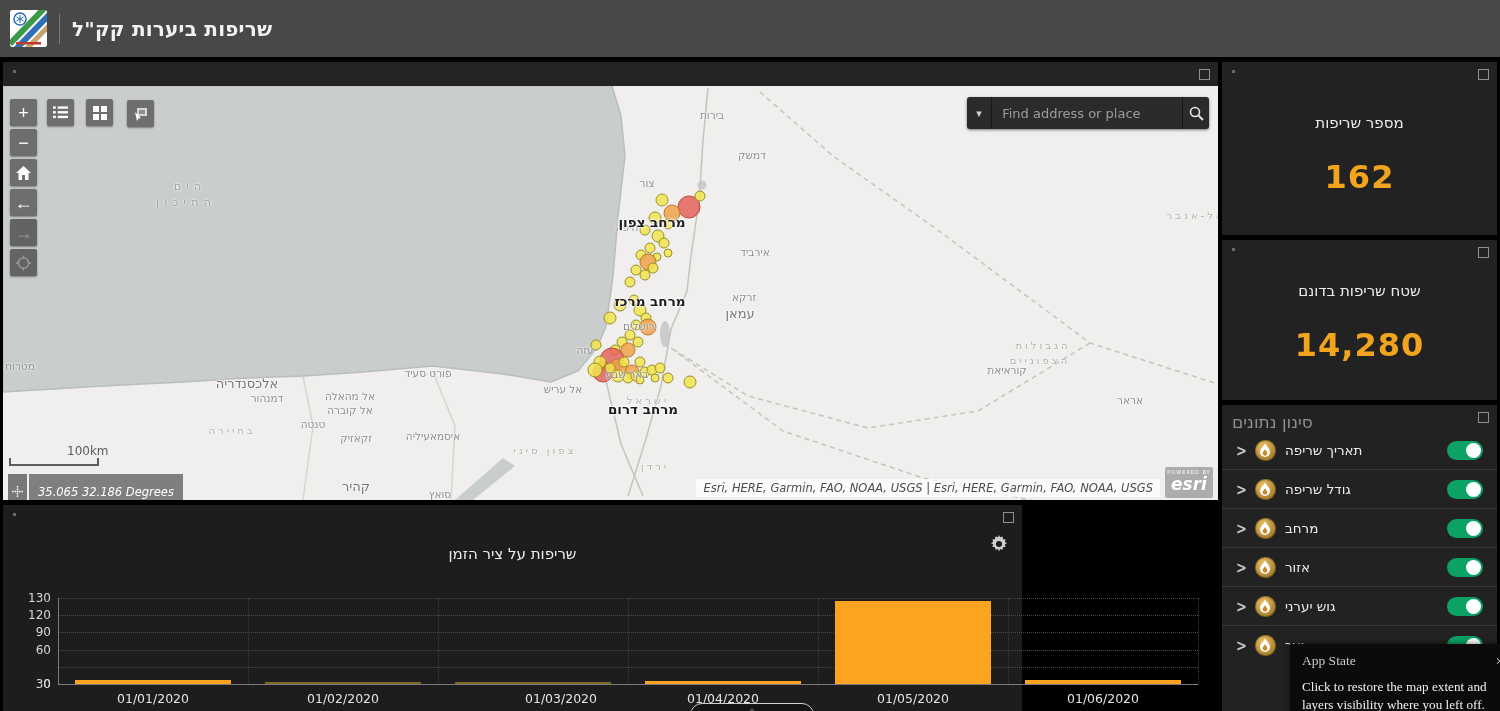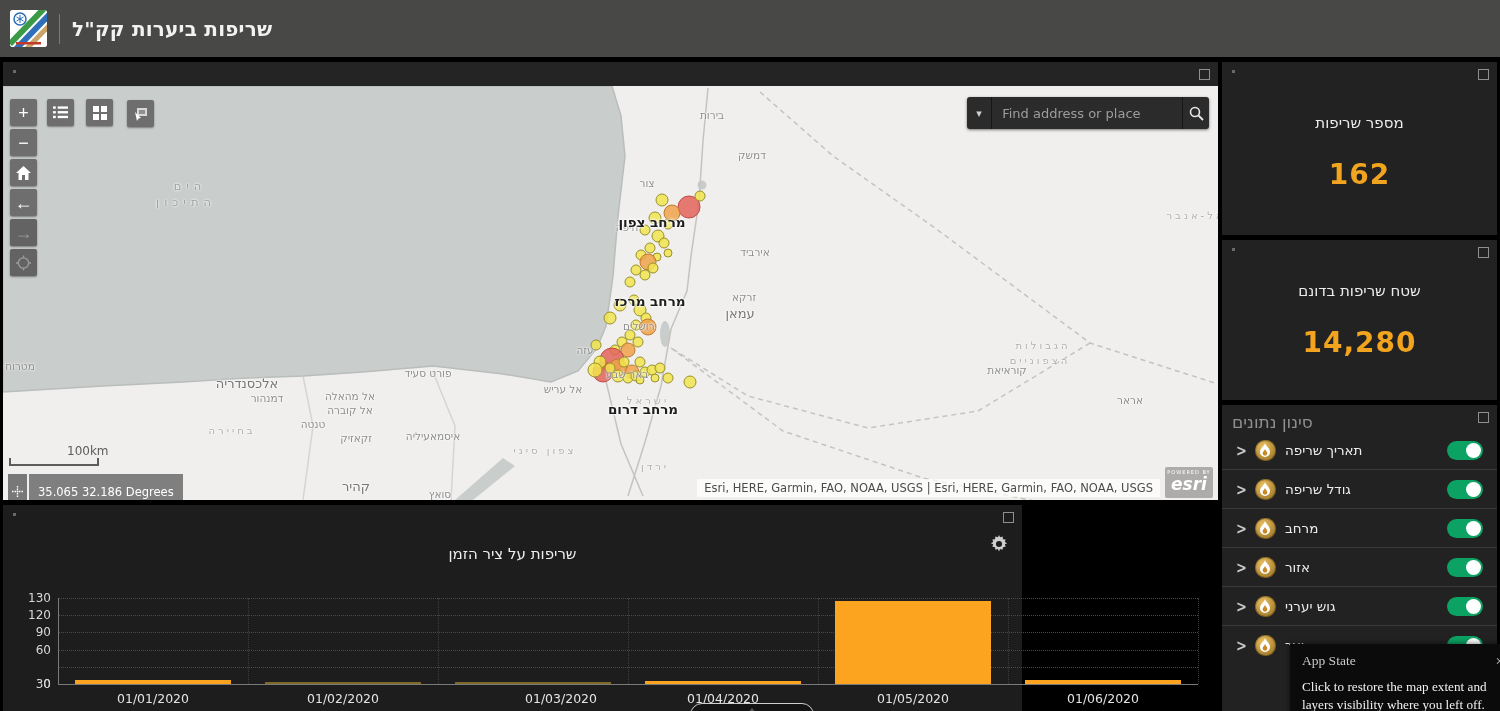--- a/index.html
+++ b/index.html
@@ -34,24 +34,24 @@
   #search-widget{position:absolute;right:9px;top:11px;width:242px;height:32px;background:#2b2b2b;border-radius:3px;
                  display:flex;align-items:stretch;box-shadow:0 1px 3px rgba(0,0,0,.5);}
   #search-dd{width:30px;display:flex;align-items:center;justify-content:center;color:#cfcfcf;font-size:11px;border-right:1px solid #171717;cursor:pointer;}
   #search-input{flex:1;background:transparent;border:none;outline:none;color:#cfcfcf;font-size:13px;padding:8px 10px;font-family:inherit;}
   #search-input::placeholder{color:#9d9d9d;}
   #search-btn{width:32px;display:flex;align-items:center;justify-content:center;border-left:1px solid #171717;cursor:pointer;}
   
   #scalebar{position:absolute;left:6px;top:358px;width:100px;color:#5c5c5c;font-size:12px;}
   #scalebar .lbl{margin-left:58px;}
   #scalebar .bar{width:86px;height:6px;border-left:2px solid #5c5c5c;border-right:2px solid #5c5c5c;border-bottom:2px solid #5c5c5c;}
-  #coords{position:absolute;left:5px;top:388px;display:flex;height:35px;}
+  #coords{position:absolute;left:5px;top:388px;display:flex;height:35px;font-style:italic;}
   #coords .cicon{width:19px;background:#787878;display:flex;align-items:center;justify-content:center;margin-right:2px;}
   #coords .ctext{background:rgba(112,112,112,.88);color:#fff;font-size:11.5px;padding:1px 9px;display:flex;align-items:center;}
-  #attribution{position:absolute;right:58px;bottom:3px;background:rgba(255,255,255,.72);color:#4c4c4c;font-size:11.5px;padding:2px 7px;}
+  #attribution{position:absolute;right:58px;bottom:3px;background:rgba(255,255,255,.72);color:#4c4c4c;font-size:11.5px;padding:2px 7px;font-style:italic;}
   #esri-logo{position:absolute;right:5px;bottom:2px;width:48px;height:31px;background:rgba(90,90,90,.45);border-radius:2px;
              color:#fff;text-align:center;line-height:1;}
   #esri-logo .pb{font-size:5px;letter-spacing:1px;margin-top:3px;}
   #esri-logo .es{font-size:17px;font-weight:bold;font-style:italic;margin-top:1px;}
   
   #chart-panel{left:3px;top:505px;width:1019px;height:206px;background:#1d1d1d;}
   #chart-title{position:absolute;left:0;right:0;top:40px;text-align:center;color:#ededed;font-size:15px;}
   #gear-btn{position:absolute;right:14px;top:30px;width:18px;height:18px;cursor:pointer;}
   .ytick{position:absolute;width:40px;text-align:right;color:#d8d8d8;font-size:12px;}
   .gridline{position:absolute;border-top:1px dotted #4b4b45;height:0;}
@@ -62,21 +62,21 @@
   .xlabel{position:absolute;color:#e3e3e3;font-size:12.5px;text-align:center;transform:translateX(-50%);}
   #pill-btn{position:absolute;left:687px;top:198px;width:122px;height:26px;border:1.5px solid #cfcfcf;border-radius:12px;
             background:#141414;display:flex;align-items:flex-start;justify-content:center;cursor:pointer;}
   #pill-btn .tri{width:0;height:0;margin-top:4px;border-left:6px solid transparent;border-right:6px solid transparent;border-bottom:7px solid #555;}
   
   .stat-card{left:1222px;width:275px;background:#222;display:flex;flex-direction:column;align-items:center;}
   #stat-1{top:62px;height:173px;}
   #stat-2{top:240px;height:160px;}
   .stat-label{color:#ececec;font-size:15px;margin-top:52px;}
   #stat-2 .stat-label{margin-top:42px;}
-  .stat-value{color:#f2a41e;font-size:28px;font-weight:bold;margin-top:26px;letter-spacing:1px;}
+  .stat-value{color:#f2a41e;font-size:32px;font-weight:bold;margin-top:26px;letter-spacing:1px;}
   #filter-panel{left:1222px;top:405px;width:275px;height:306px;background:#222;}
   #filter-header{position:absolute;left:10px;top:7px;color:#8f8f8f;font-size:17px;}
   #filter-rows{position:absolute;left:0;top:26px;width:275px;}
   .frow{height:38px;display:flex;align-items:center;border-top:1px solid #3a3a3a;cursor:pointer;}
   .frow:first-child{border-top:none;}
   .chev{color:#c9c9c9;font-size:13px;font-weight:bold;margin:0 8px 0 14px;transform:scaleY(1.2);}
   .flame{width:21px;height:21px;border-radius:50%;background:radial-gradient(circle at 38% 32%,#e9c063,#b9903a 55%,#8a6a20);
          display:flex;align-items:center;justify-content:center;margin-right:9px;box-shadow:inset 0 0 0 1px rgba(60,40,0,.4);}
   .flabel{color:#ececec;font-size:13.5px;flex:1;}
   .toggle{width:36px;height:19px;border-radius:10px;background:#0ca263;position:relative;margin-right:14px;cursor:pointer;flex:0 0 auto;}

